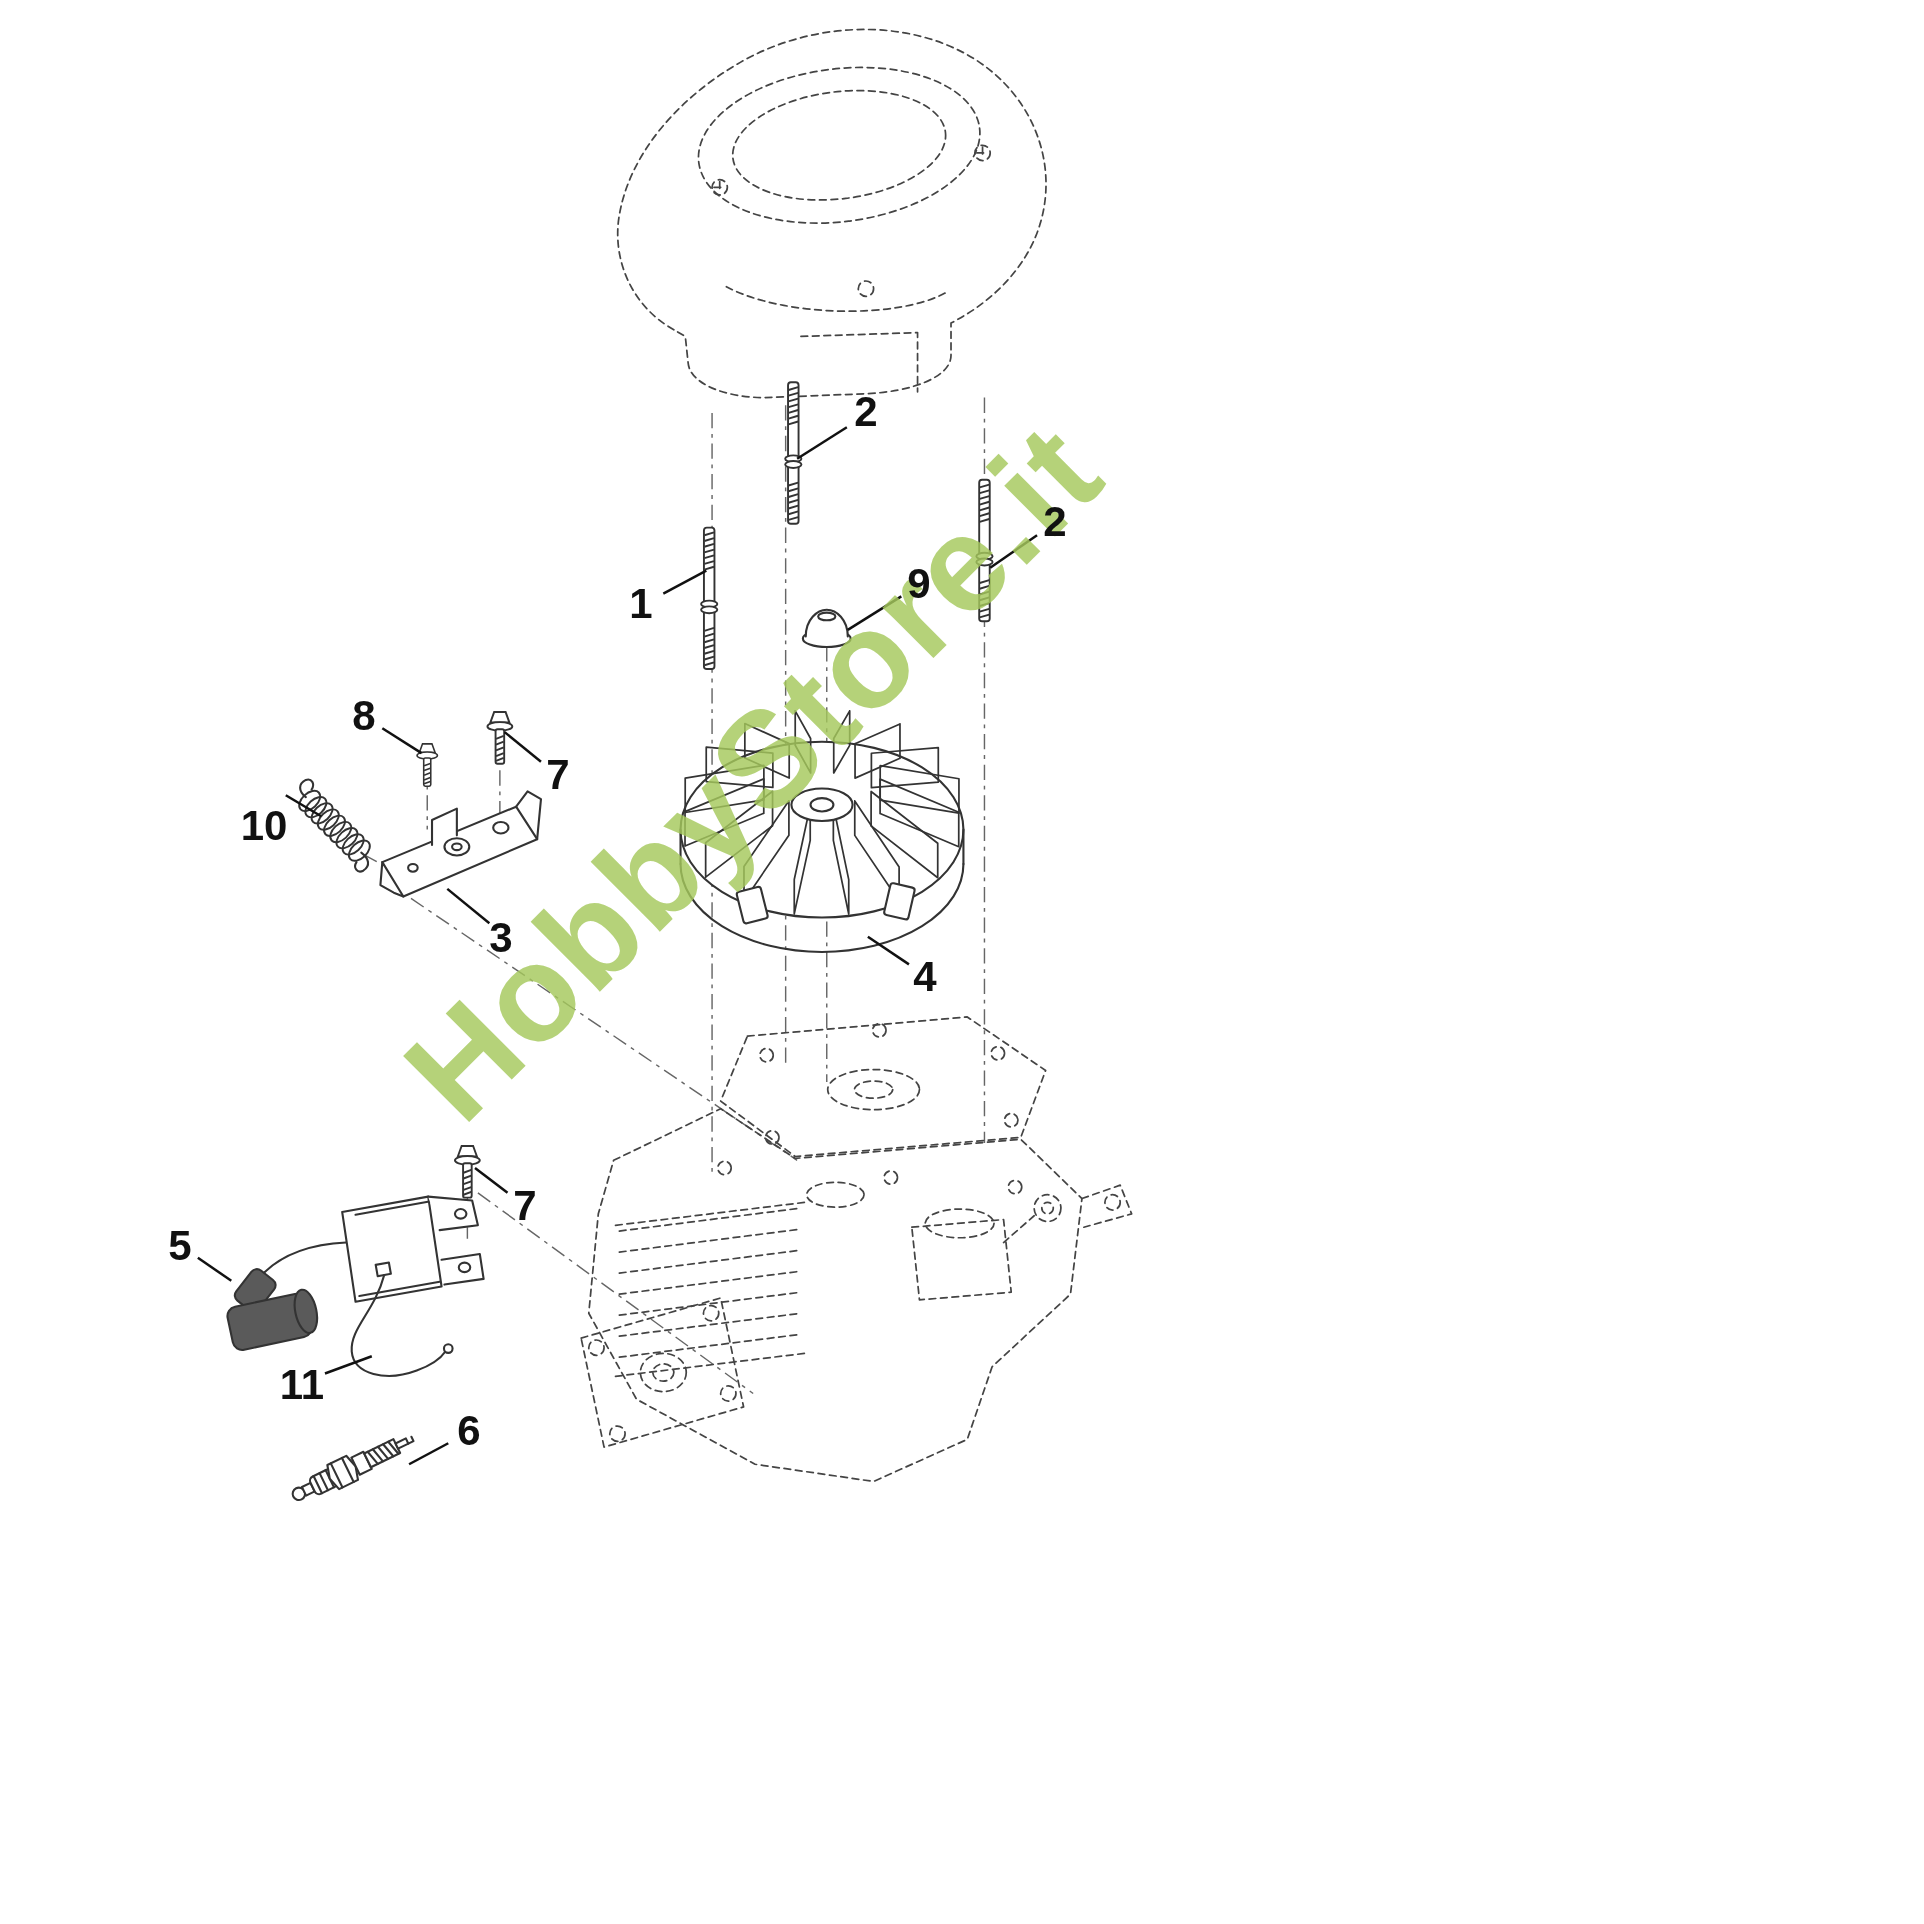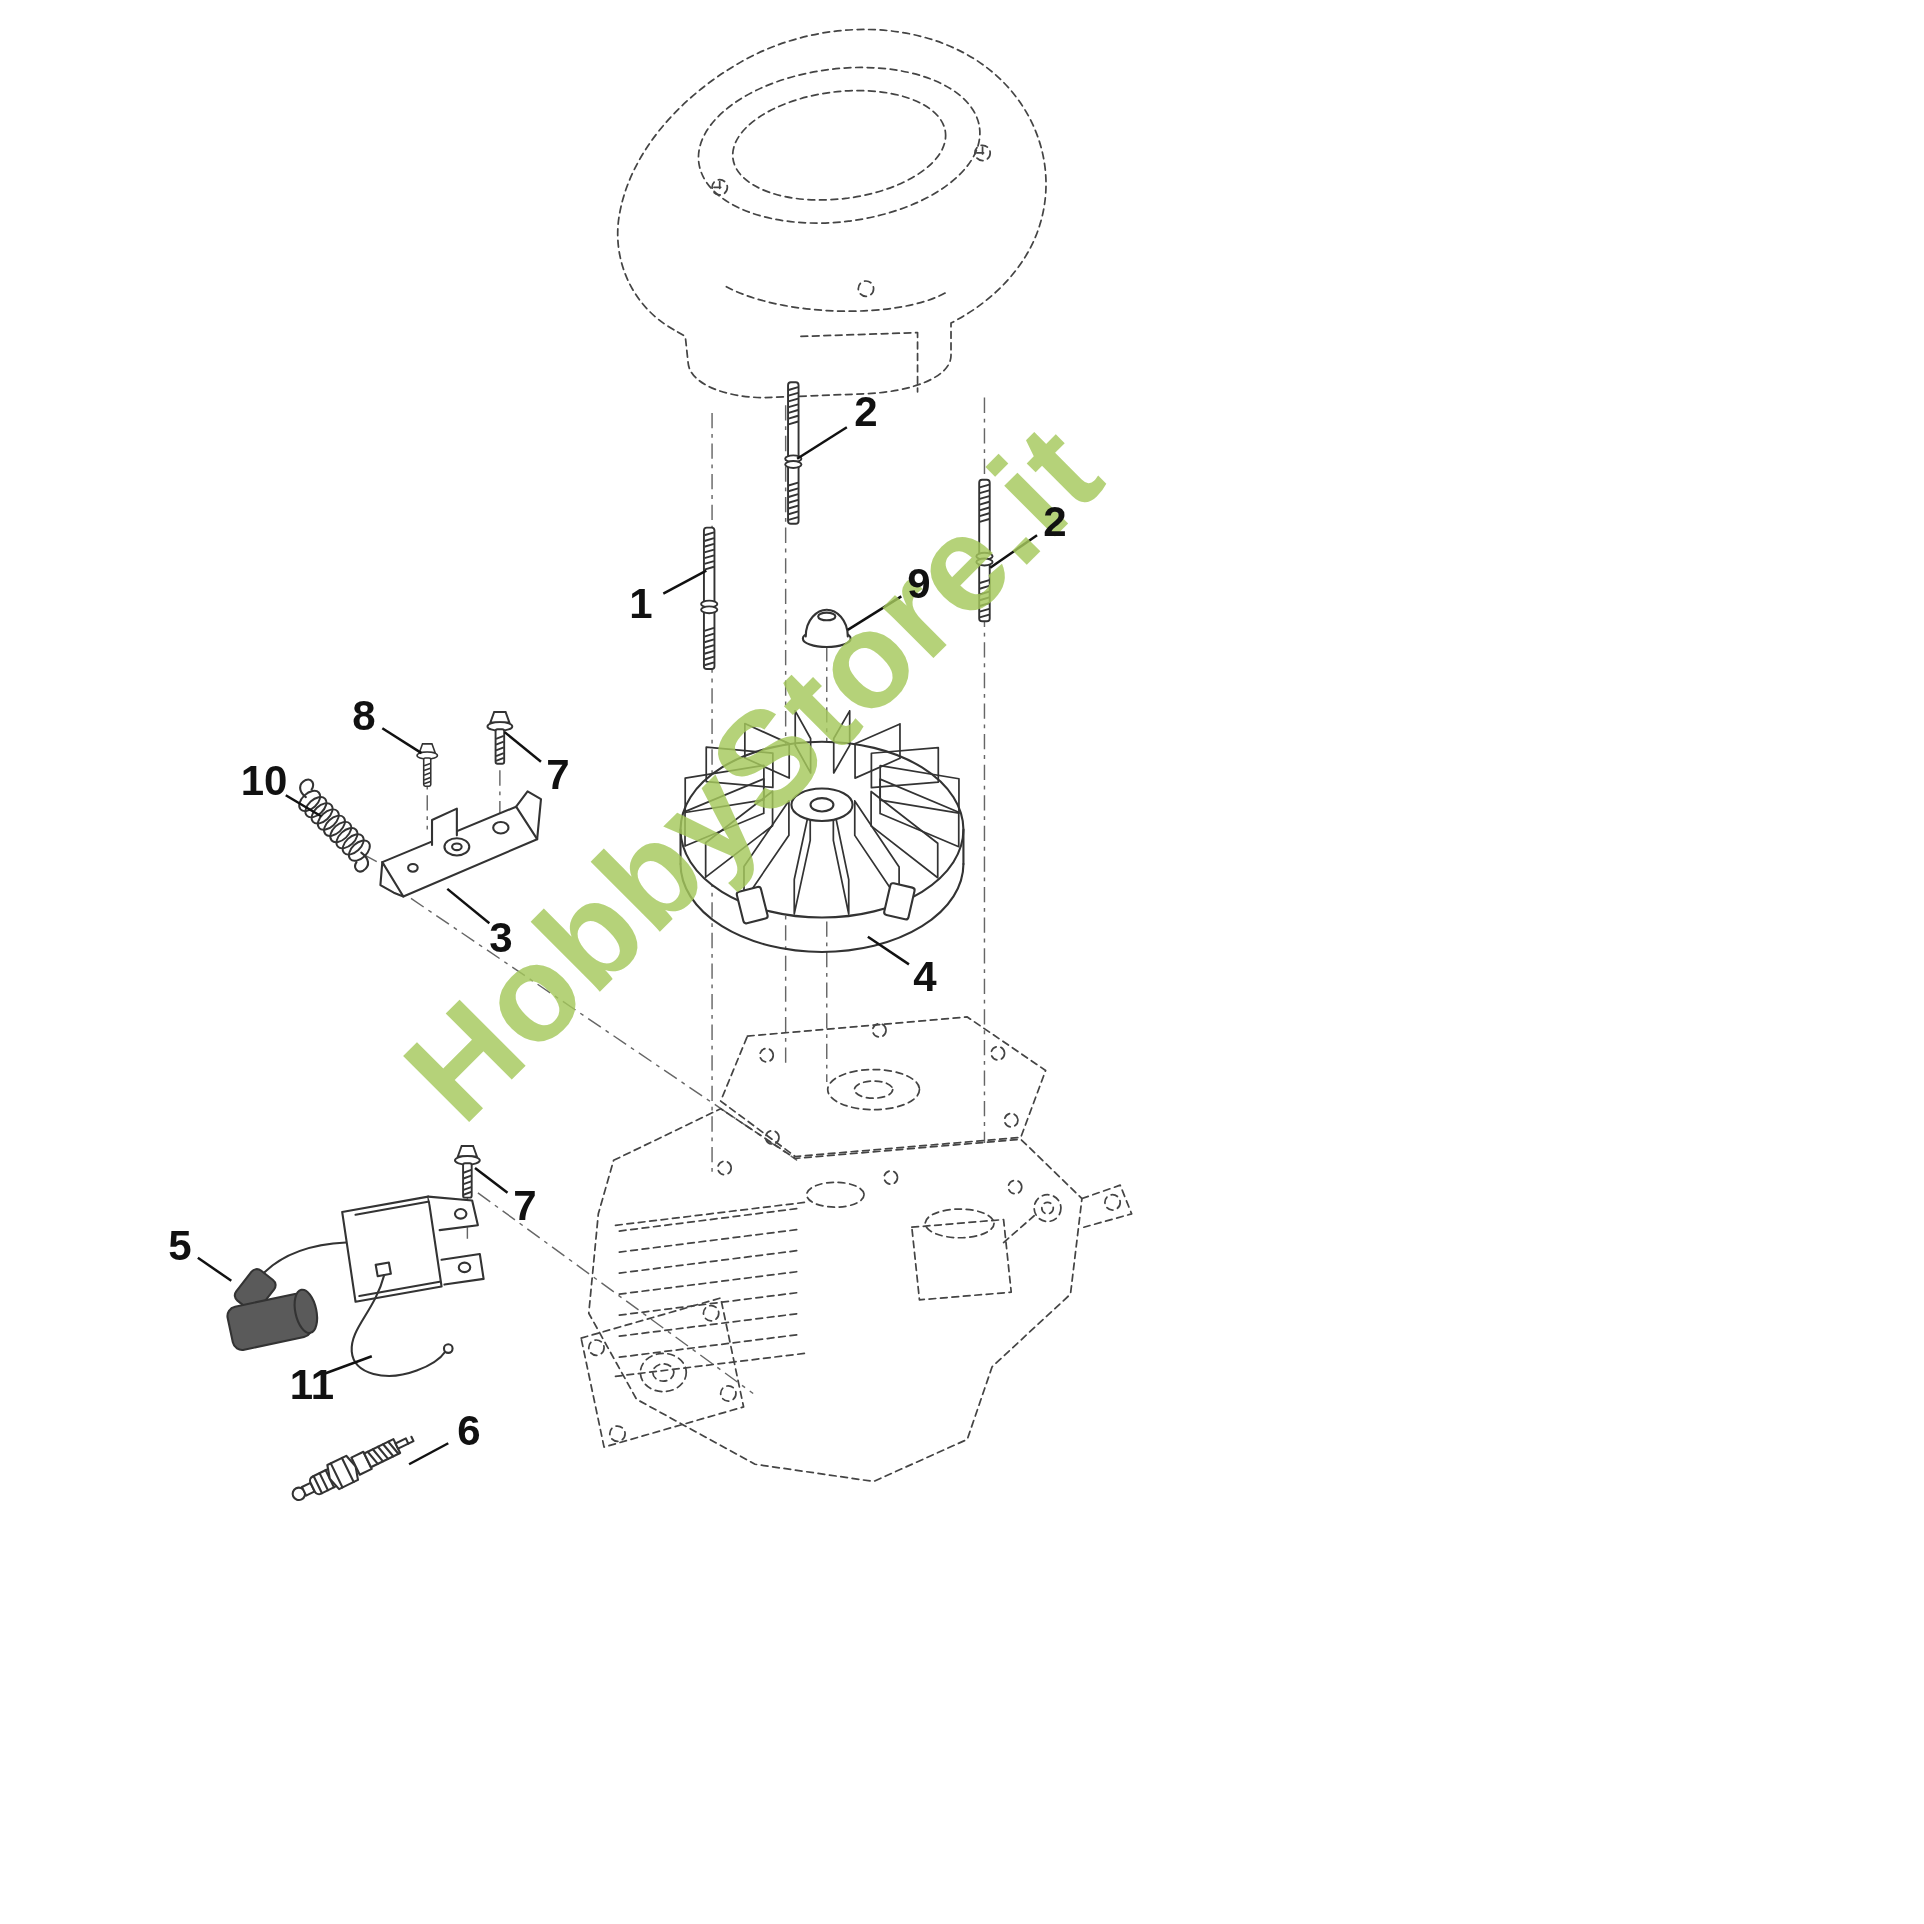--- a/index.html
+++ b/index.html
@@ -238,22 +238,22 @@
 
   <text class="wm" x="790" y="856" font-size="142" text-anchor="middle" transform="rotate(-45 790 810)" fill="#a5c85c">HobbyStore.it</text>
 </svg>
 
 <div class="callout" style="left:866px;top:412px">2</div>
 <div class="callout" style="left:1055px;top:522px">2</div>
 <div class="callout" style="left:641px;top:604px">1</div>
 <div class="callout" style="left:919px;top:584px">9</div>
 <div class="callout" style="left:364px;top:716px">8</div>
 <div class="callout" style="left:558px;top:775px">7</div>
-<div class="callout" style="left:264px;top:781px">10</div>
+<div class="callout" style="left:264px;top:826px">10</div>
 <div class="callout" style="left:501px;top:938px">3</div>
 <div class="callout" style="left:925px;top:977px">4</div>
 <div class="callout" style="left:525px;top:1206px">7</div>
 <div class="callout" style="left:180px;top:1246px">5</div>
-<div class="callout" style="left:312px;top:1385px">11</div>
+<div class="callout" style="left:302px;top:1385px">11</div>
 <div class="callout" style="left:469px;top:1431px">6</div>
 
 </div>
 
 
 </body></html>

